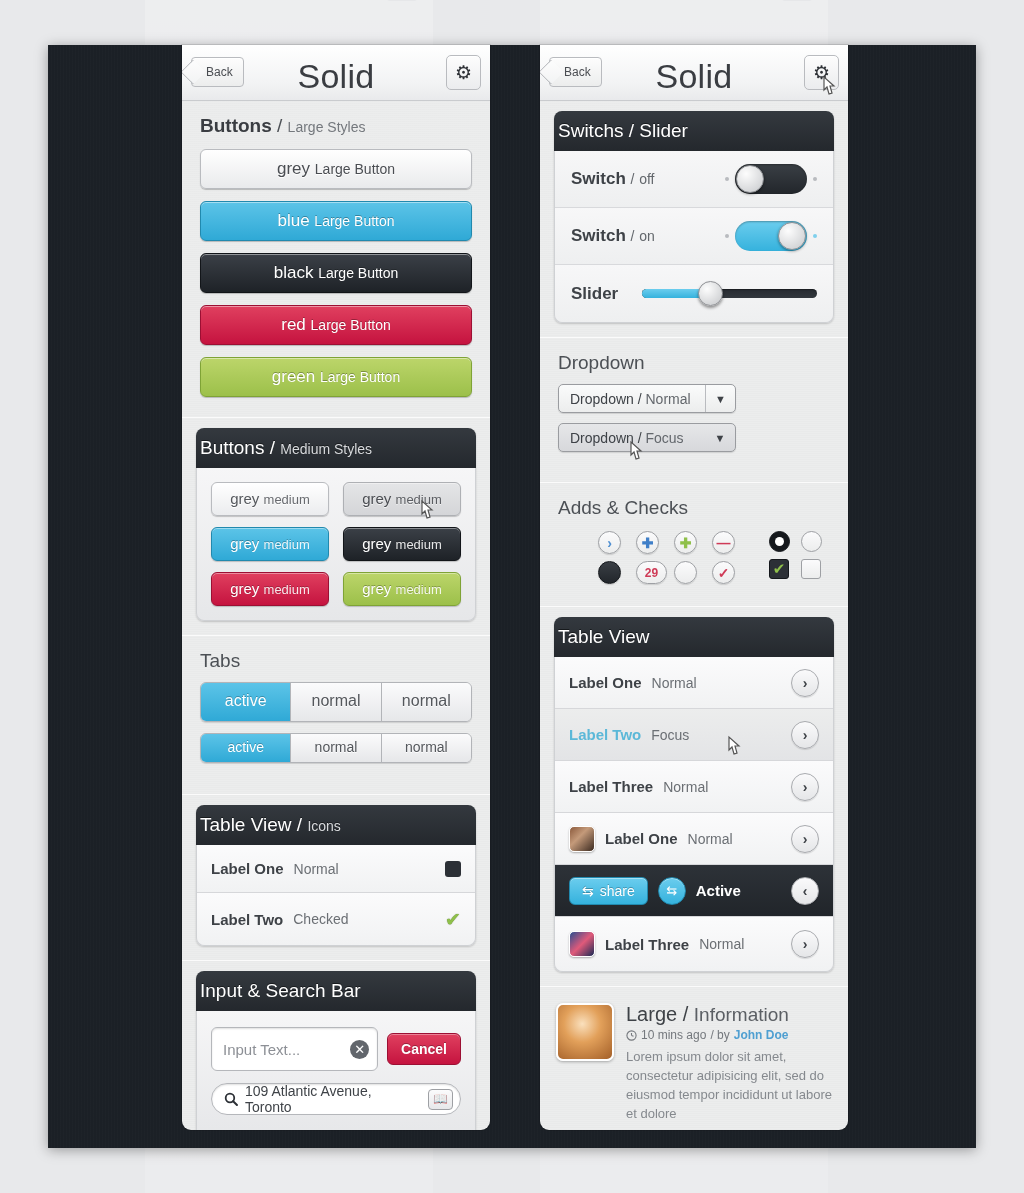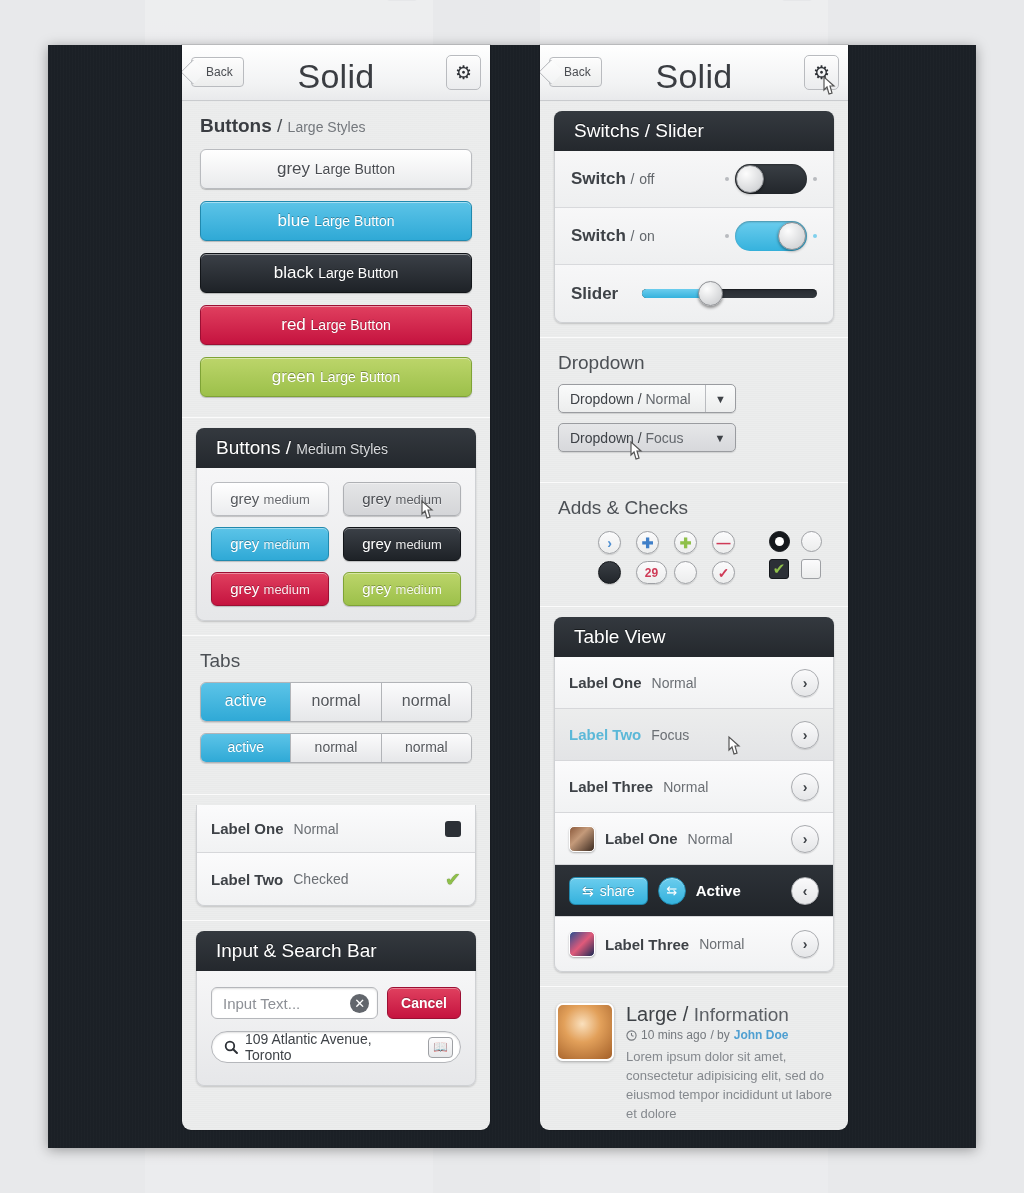--- a/index.html
+++ b/index.html
@@ -104,21 +104,21 @@
   .hr{ height:1px; background:#dcdddf; border-bottom:1px solid #fbfbfb; margin:6px 0 0; }
 
   
   .card{
     margin:10px 14px 14px; border-radius:8px;
     box-shadow:0 1px 2px rgba(0,0,0,.18);
   }
   .card-title{
     background:linear-gradient(#34393f,#24282d);
     border-radius:8px 8px 0 0;
-    padding:9px 20px; color:#fff; font-size:19px;
+    padding:9px 4px; color:#fff; font-size:19px;
     text-shadow:0 -1px 0 rgba(0,0,0,.5);
   }
   .card-title .sub{ font-size:14px; color:#d8dadd; }
   .card-body{
     background:linear-gradient(#f6f6f7,#e6e7e9);
     border:1px solid #cfd1d4; border-top:none;
     border-radius:0 0 8px 8px;
     padding:14px;
   }
   .card-body.flush{ padding:0; }
@@ -220,21 +220,21 @@
   .share-circ{
     width:28px;height:28px;border-radius:50%;
     background:linear-gradient(#6bcdee,#35b2dd); border:1px solid #2189ae;
     display:flex;align-items:center;justify-content:center;color:#fff;font-size:13px;
     box-shadow:0 1px 0 rgba(255,255,255,.4) inset;
   }
 
   
   .inrow{ display:flex; gap:9px; align-items:center; margin-bottom:12px; }
   .inbox{
-    flex:1; height:32px; border-radius:6px; background:#fff;
+    flex:1; height:44px; border-radius:6px; background:#fff;
     border:1px solid #b5b7bb; box-shadow:0 1px 2px rgba(0,0,0,.13) inset;
     display:flex; align-items:center; padding:0 8px 0 11px;
     font-size:15px; color:#8d9096;
   }
   .clear-x{
     margin-left:auto; width:19px;height:19px;border-radius:50%;
     background:#62666c; color:#fff; font-size:13px;
     display:flex;align-items:center;justify-content:center;
   }
   .cancel-btn{
@@ -477,20 +477,25 @@
       </div>
       <div class="tabs small">
         <div class="tab active">active</div>
         <div class="tab">normal</div>
         <div class="tab">normal</div>
       </div>
     </div>
     <div class="hr"></div>
 
     <div class="card">
+      <div class="card-title">
+        <span>Table View</span>
+        <span>/</span>
+        <span class="sub">Icons</span>
+      </div>
       <div class="card-body flush">
         <div class="trow">
           <span class="tlabel">Label One</span>
           <span class="tvalue">Normal</span>
           <span class="spacer"></span>
           <span class="sqdark"></span>
         </div>
         <div class="trow" style="height:52px;">
           <span class="tlabel">Label Two</span>
           <span class="tvalue">Checked</span>

